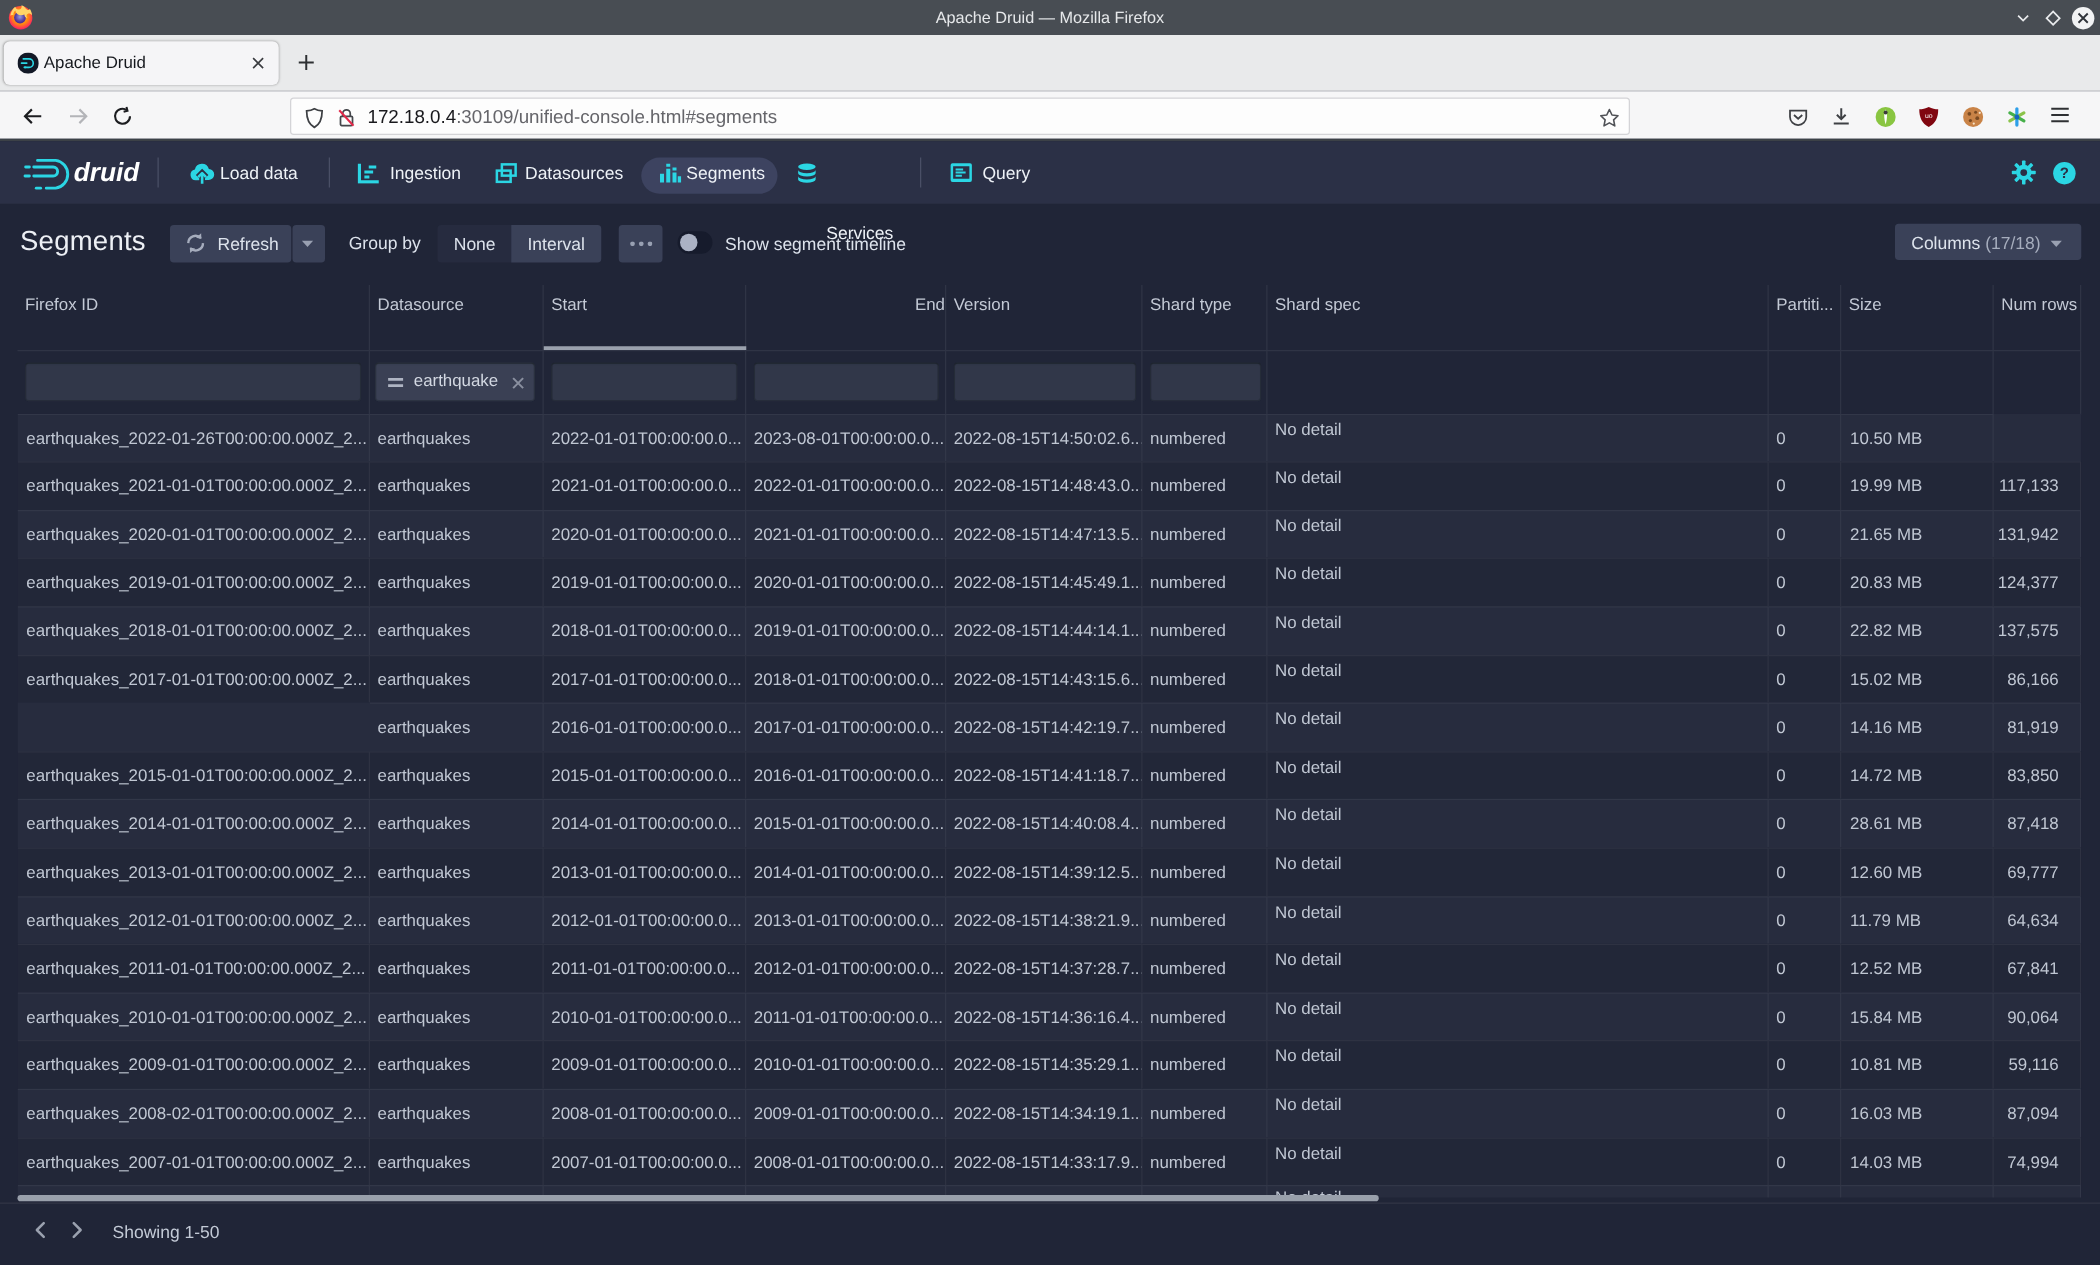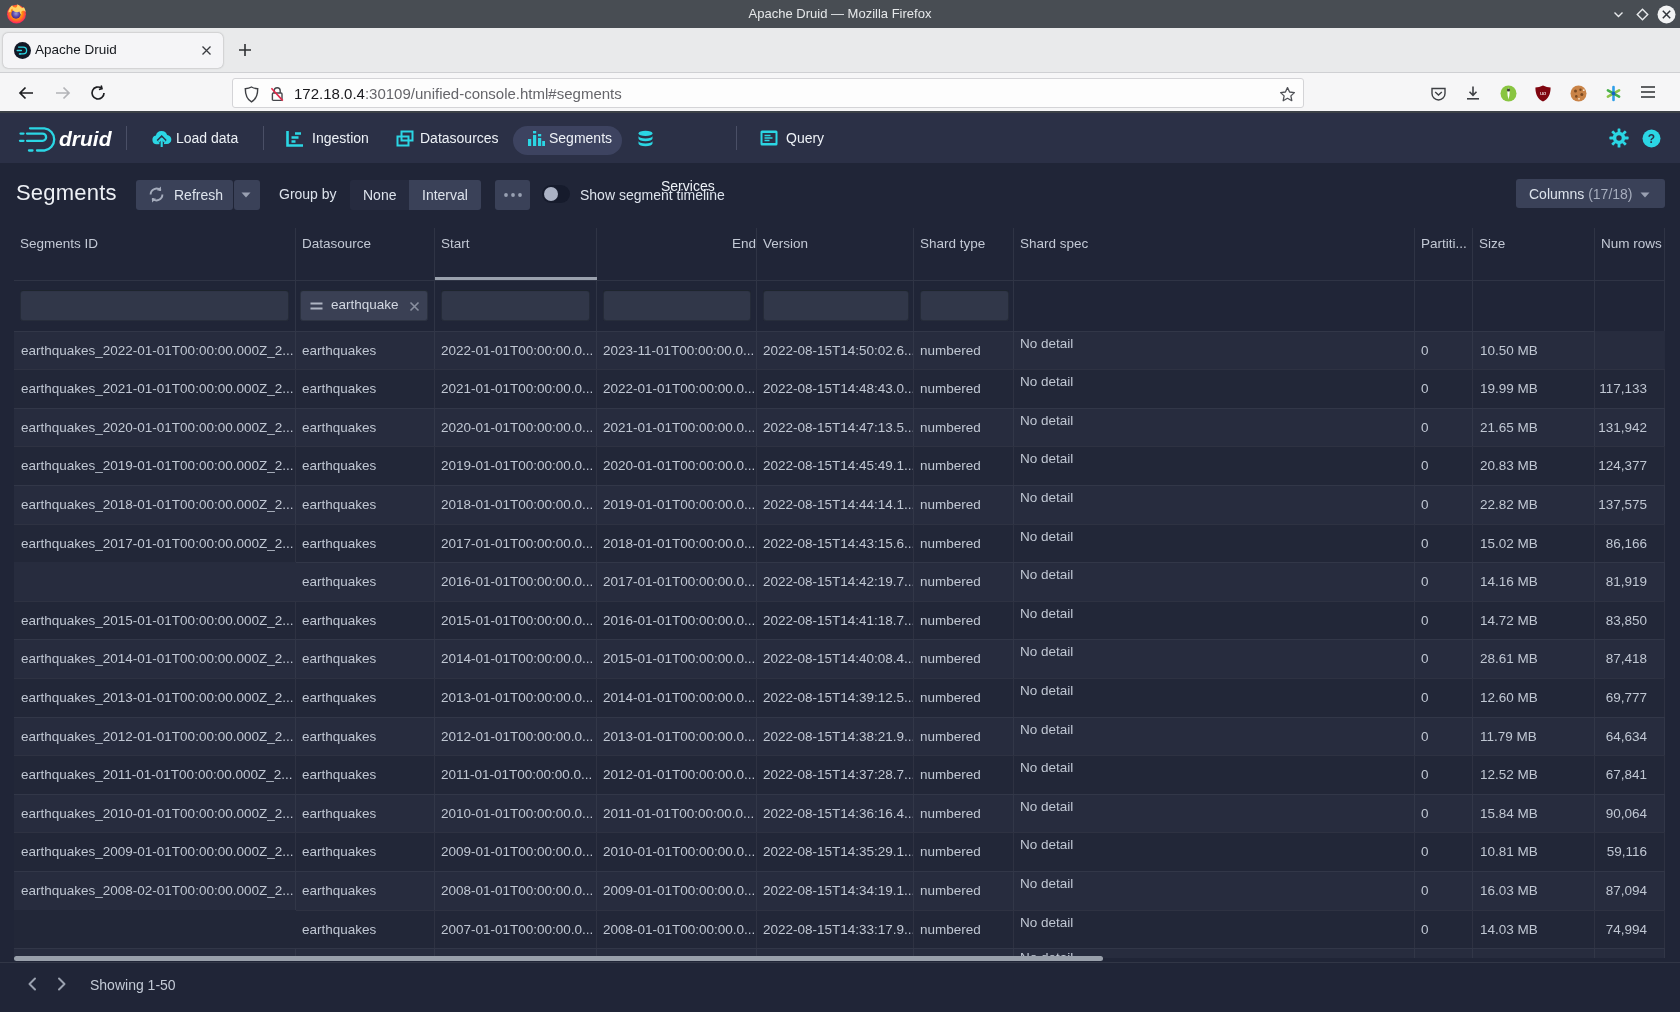--- a/index.html
+++ b/index.html
@@ -357,21 +357,21 @@
 <div class="lbl" style="left:580px;top:187px;">Show segment timeline</div>
 <div class="btn" style="left:1516px;top:179px;width:149px;height:29px;">
     <div class="abs" style="left:13px;top:7px;font-size:14px;">Columns <span style="color:#a6adbd">(17/18)</span></div>
     <div class="abs" style="left:124px;top:13px;">
       <svg width="10" height="6" viewBox="0 0 10 6">
         <path d="M0.5 0.5 L5 5.5 L9.5 0.5 Z" fill="#99a0b1"></path>
       </svg>
     </div>
   </div>
 <div id="thead">
-<div class="hc" style="left:0px;width:282px;">Segments ID</div>
+<div class="hc" style="left:0px;width:282px;">Firefox ID</div>
 <div class="hc" style="left:282px;width:139px;">Datasource</div>
 <div class="hc" style="left:421px;width:162px;">Start</div>
 <div class="hc" style="left:583px;width:160px;text-align:right;">End</div>
 <div class="hc" style="left:743px;width:157px;">Version</div>
 <div class="hc" style="left:900px;width:100px;">Shard type</div>
 <div class="hc" style="left:1000px;width:401px;">Shard spec</div>
 <div class="hc" style="left:1401px;width:58px;">Partiti...</div>
 <div class="hc" style="left:1459px;width:122px;">Size</div>
 <div class="hc" style="left:1581px;width:70px;">Num rows</div>
 <div class="abs" style="left:421px;top:49px;width:162px;height:3px;background:#9aa1ad;"></div>
@@ -401,24 +401,24 @@
         </svg>
       </div>
     </div>
 <div class="finput" style="left:427px;width:149px;"></div>
 <div class="finput" style="left:589px;width:148px;"></div>
 <div class="finput" style="left:749px;width:146px;"></div>
 <div class="finput" style="left:906px;width:89px;"></div>
 </div>
 <div id="rows">
 <div class="r odd">
-<div class="c" style="left:0;width:282px;padding-left:7px;">earthquakes_2022-01-01T00:00:00.000Z_2...</div>
+<div class="c" style="left:0;width:282px;padding-left:7px;">earthquakes_2022-01-26T00:00:00.000Z_2...</div>
 <div class="c" style="left:282px;width:139px;">earthquakes</div>
 <div class="c" style="left:421px;width:162px;">2022-01-01T00:00:00.0...</div>
-<div class="c" style="left:583px;width:160px;">2023-11-01T00:00:00.0...</div>
+<div class="c" style="left:583px;width:160px;">2023-08-01T00:00:00.0...</div>
 <div class="c" style="left:743px;width:157px;">2022-08-15T14:50:02.6...</div>
 <div class="c" style="left:900px;width:100px;">numbered</div>
 <div class="c topalign" style="left:1000px;width:401px;">No detail</div>
 <div class="c" style="left:1401px;width:58px;">0</div>
 <div class="c" style="left:1459px;width:122px;padding-left:7px;">10.50 MB</div>
 <div class="c num" style="left:1658px;width:70px;margin-top:25px;">59,744</div>
 </div>
 <div class="r even">
 <div class="c" style="left:0;width:282px;padding-left:7px;">earthquakes_2021-01-01T00:00:00.000Z_2...</div>
 <div class="c" style="left:282px;width:139px;">earthquakes</div>
@@ -580,20 +580,21 @@
 <div class="c" style="left:421px;width:162px;">2008-01-01T00:00:00.0...</div>
 <div class="c" style="left:583px;width:160px;">2009-01-01T00:00:00.0...</div>
 <div class="c" style="left:743px;width:157px;">2022-08-15T14:34:19.1...</div>
 <div class="c" style="left:900px;width:100px;">numbered</div>
 <div class="c topalign" style="left:1000px;width:401px;">No detail</div>
 <div class="c" style="left:1401px;width:58px;">0</div>
 <div class="c" style="left:1459px;width:122px;padding-left:7px;">16.03 MB</div>
 <div class="c num" style="left:1581px;width:70px;">87,094</div>
 </div>
 <div class="r even">
+<div class="c" style="left:0;width:282px;padding-left:7px;">earthquakes_2007-01-01T00:00:00.000Z_2...</div>
 <div class="c" style="left:282px;width:139px;">earthquakes</div>
 <div class="c" style="left:421px;width:162px;">2007-01-01T00:00:00.0...</div>
 <div class="c" style="left:583px;width:160px;">2008-01-01T00:00:00.0...</div>
 <div class="c" style="left:743px;width:157px;">2022-08-15T14:33:17.9...</div>
 <div class="c" style="left:900px;width:100px;">numbered</div>
 <div class="c topalign" style="left:1000px;width:401px;">No detail</div>
 <div class="c" style="left:1401px;width:58px;">0</div>
 <div class="c" style="left:1459px;width:122px;padding-left:7px;">14.03 MB</div>
 <div class="c num" style="left:1581px;width:70px;">74,994</div>
 </div>

